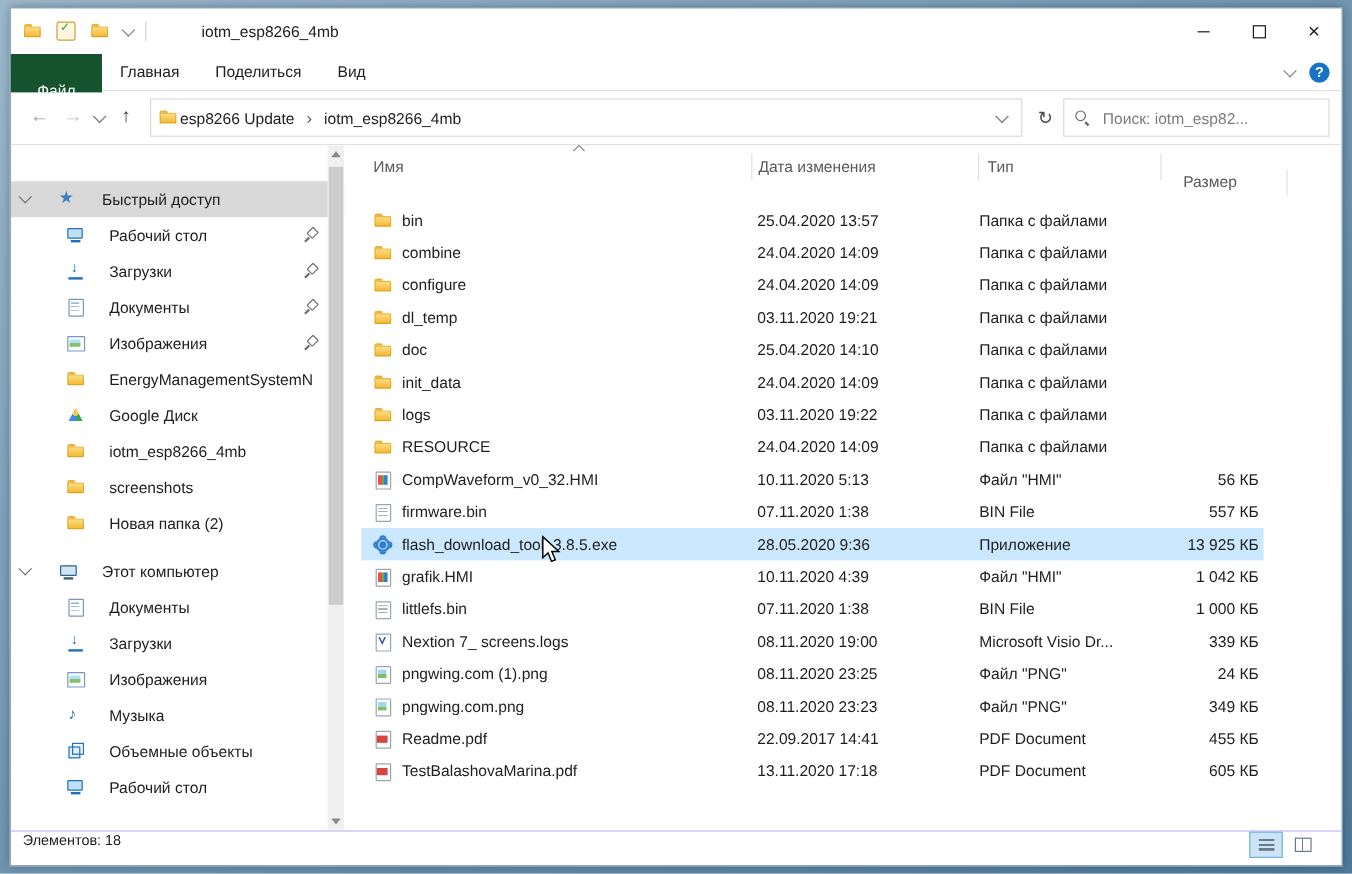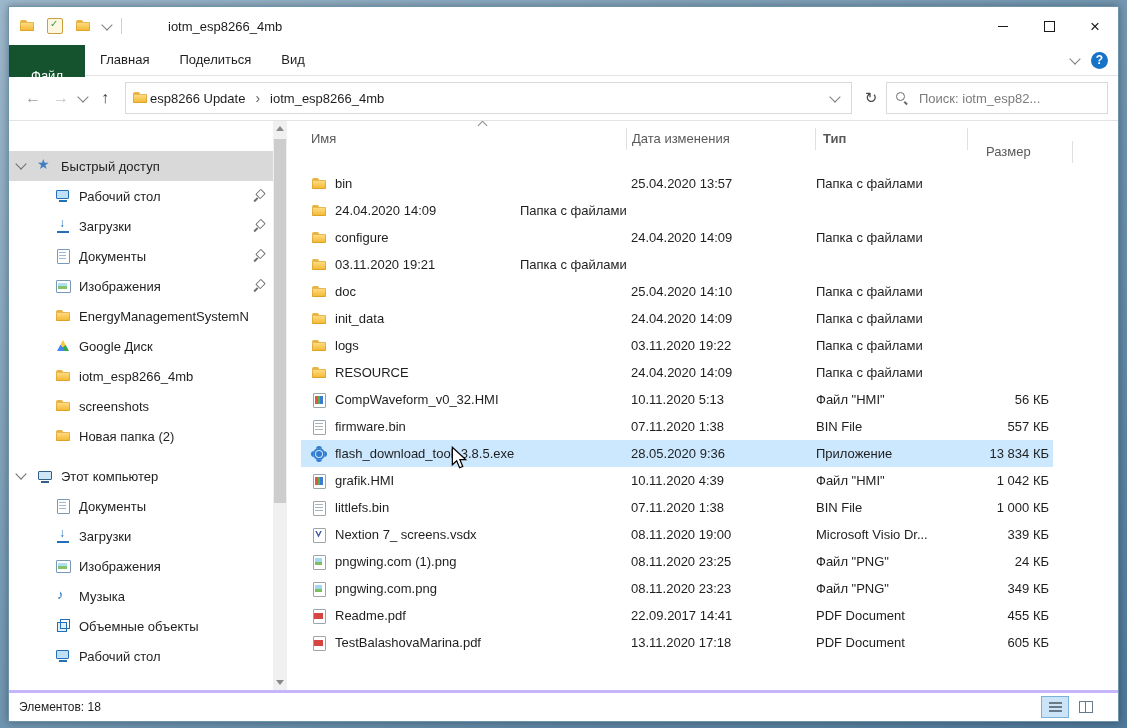--- a/index.html
+++ b/index.html
@@ -58,21 +58,21 @@
     border:1.5px solid #6b6b6b;border-radius:50%;}
   .mag::after{content:"";position:absolute;left:10px;top:10px;width:4px;height:1.5px;
     background:#6b6b6b;transform:rotate(45deg);transform-origin:0 0;}
 
   
   .content{flex:1;display:flex;overflow:hidden;}
 
   
   .sidebar{width:278px;flex:none;position:relative;overflow:hidden;}
   .side-list{padding-top:30px;}
-  .srow{display:flex;align-items:center;height:30px;padding-left:46px;gap:8px;position:relative;
+  .srow{display:flex;align-items:center;height:30px;padding-left:46px;gap:20px;position:relative;
     white-space:nowrap;overflow:hidden;}
   .srow.group{padding-left:8px;}
   .srow.gap{margin-top:10px;}
   .srow.selected{background:#d9d9d9;}
   .srow .chev{display:none;width:7px;height:7px;border-right:1.5px solid #6d6d6d;
     border-bottom:1.5px solid #6d6d6d;transform:rotate(45deg);margin:-4px 4px 0 0;flex:none;}
   .srow.group .chev{display:inline-block;}
   .slabel{overflow:hidden;white-space:nowrap;}
   .pinic{display:none;position:absolute;right:22px;top:9px;width:12px;height:12px;}
   .srow.pinned .pinic{display:block;}
@@ -88,35 +88,35 @@
   .sb-down{bottom:5px;border-top:5px solid #8a8a8a;}
   .sb-thumb{position:absolute;left:1px;top:18px;width:12px;height:64%;background:#cdcdcd;}
 
   
   .filearea{flex:1;position:relative;overflow:hidden;}
   .cols{display:flex;height:36px;align-items:center;margin-left:24px;position:relative;
     color:#595959;}
   .col{height:22px;line-height:22px;border-right:1px solid #e0e0e0;overflow:hidden;white-space:nowrap;}
   .col-name{width:315px;}
   .col-date{width:183px;padding-left:5px;}
-  .col-type{width:144px;padding-left:7px;font-weight:bold;}
+  .col-type{width:144px;padding-left:7px;}
   .col-size{width:86px;padding-left:18px;margin-top:26px;}
   .sortchev{position:absolute;left:168px;top:1px;width:6px;height:6px;
     border-left:1px solid #8a8a8a;border-top:1px solid #8a8a8a;transform:rotate(45deg);}
   .rows{margin-left:14px;margin-top:13px;width:752px;}
   .frow{display:flex;align-items:center;height:27px;padding-left:10px;white-space:nowrap;}
   .frow.highlighted{background:#cce8ff;}
   .frow .ic{margin-right:8px;}
   .c-name{width:296px;overflow:hidden;}
   .c-date{width:185px;overflow:hidden;}
   .c-type{width:143px;overflow:hidden;text-overflow:ellipsis;}
   .c-size{width:90px;text-align:right;overflow:hidden;}
 
   
-  .statusbar{height:28px;border-top:3px solid #c4b5fd;display:flex;align-items:center;
+  .statusbar{height:28px;border-top:1px solid #c4b5fd;display:flex;align-items:flex-start;
     padding:0 10px;font-size:12px;flex:none;}
   .viewbtns{margin-left:auto;display:flex;gap:3px;margin-right:8px;}
   .vbtn{width:26px;height:20px;display:flex;align-items:center;justify-content:center;
     border:1px solid transparent;}
   .vbtn.active{background:#cbe4f7;border-color:#7ab1d8;}
   .vi-details{width:13px;height:10px;background:repeating-linear-gradient(#6b7a87 0 2px,transparent 2px 4px);}
   .vi-thumbs{width:12px;height:10px;border:1px solid #6b7a87;
     background:linear-gradient(90deg,transparent 0 5px,#6b7a87 5px 6px,transparent 6px);}
 
   
@@ -376,33 +376,35 @@
 
         <div class="frow">
               <span class="ic ic-folder"></span>
               <span class="c-name">bin</span>
               <span class="c-date">25.04.2020 13:57</span>
               <span class="c-type">Папка с файлами</span>
               <span class="c-size"></span>
             </div>
             <div class="frow">
               <span class="ic ic-folder"></span>
+              <span class="c-name">combine</span>
               <span class="c-date">24.04.2020 14:09</span>
               <span class="c-type">Папка с файлами</span>
               <span class="c-size"></span>
             </div>
             <div class="frow">
               <span class="ic ic-folder"></span>
               <span class="c-name">configure</span>
               <span class="c-date">24.04.2020 14:09</span>
               <span class="c-type">Папка с файлами</span>
               <span class="c-size"></span>
             </div>
             <div class="frow">
               <span class="ic ic-folder"></span>
+              <span class="c-name">dl_temp</span>
               <span class="c-date">03.11.2020 19:21</span>
               <span class="c-type">Папка с файлами</span>
               <span class="c-size"></span>
             </div>
             <div class="frow">
               <span class="ic ic-folder"></span>
               <span class="c-name">doc</span>
               <span class="c-date">25.04.2020 14:10</span>
               <span class="c-type">Папка с файлами</span>
               <span class="c-size"></span>
@@ -440,39 +442,39 @@
               <span class="c-name">firmware.bin</span>
               <span class="c-date">07.11.2020 1:38</span>
               <span class="c-type">BIN File</span>
               <span class="c-size">557 КБ</span>
             </div>
             <div class="frow highlighted">
               <span class="ic ic-exe"></span>
               <span class="c-name">flash_download_tool_3.8.5.exe</span>
               <span class="c-date">28.05.2020 9:36</span>
               <span class="c-type">Приложение</span>
-              <span class="c-size">13 834 КБ</span>
+              <span class="c-size">13 925 КБ</span>
             </div>
             <div class="frow">
               <span class="ic ic-hmi"></span>
               <span class="c-name">grafik.HMI</span>
               <span class="c-date">10.11.2020 4:39</span>
               <span class="c-type">Файл "HMI"</span>
               <span class="c-size">1 042 КБ</span>
             </div>
             <div class="frow">
               <span class="ic ic-bin"></span>
               <span class="c-name">littlefs.bin</span>
               <span class="c-date">07.11.2020 1:38</span>
               <span class="c-type">BIN File</span>
               <span class="c-size">1 000 КБ</span>
             </div>
             <div class="frow">
               <span class="ic ic-visio"></span>
-              <span class="c-name">Nextion 7_ screens.vsdx</span>
+              <span class="c-name">Nextion 7_ screens.logs</span>
               <span class="c-date">08.11.2020 19:00</span>
               <span class="c-type">Microsoft Visio Dr...</span>
               <span class="c-size">339 КБ</span>
             </div>
             <div class="frow">
               <span class="ic ic-png"></span>
               <span class="c-name">pngwing.com (1).png</span>
               <span class="c-date">08.11.2020 23:25</span>
               <span class="c-type">Файл "PNG"</span>
               <span class="c-size">24 КБ</span>

